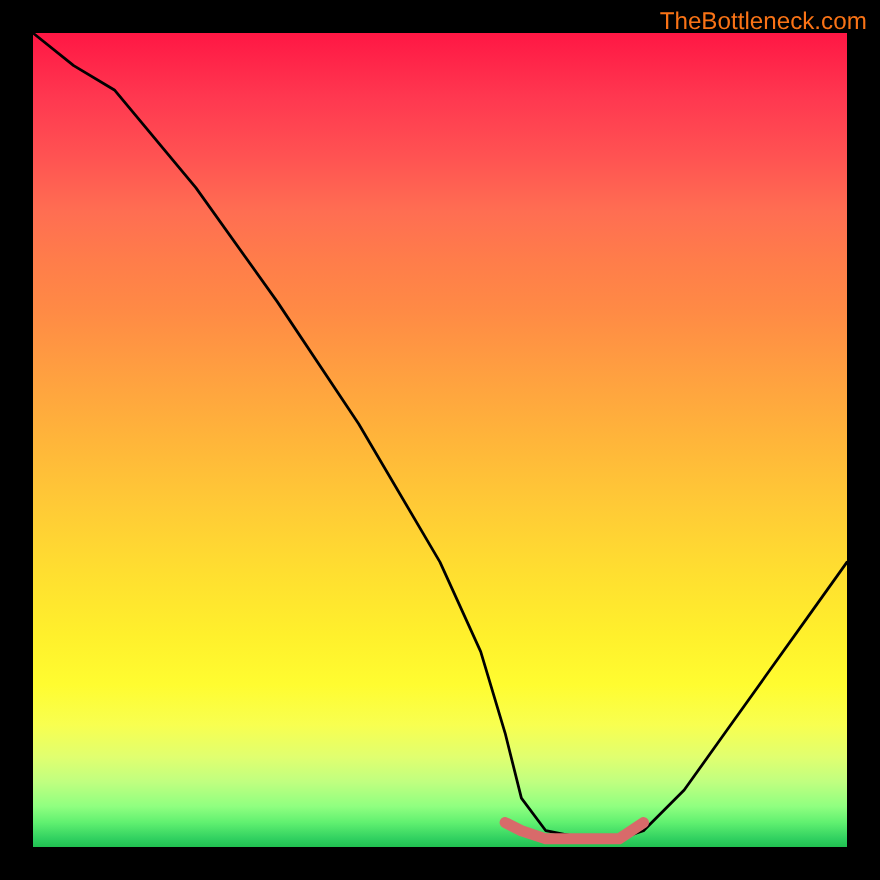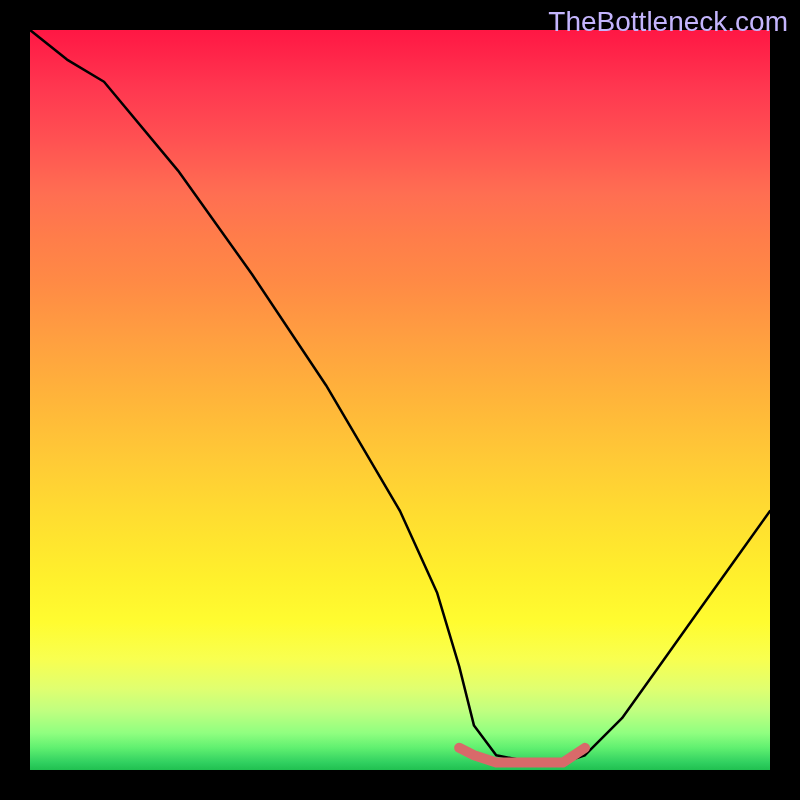--- a/index.html
+++ b/index.html
@@ -7,22 +7,22 @@
     width: 800px;
     height: 800px;
     background: #000;
     position: relative;
     font-family: Arial, sans-serif;
   }
   .watermark {
     position: absolute;
     top: 6px;
     right: 12px;
-    color: #c4b5fd;
-    font-size: 28px;
+    color: #f97316;
+    font-size: 22px;
     font-weight: 500;
     z-index: 10;
   }
   .plot-area {
     position: absolute;
     left: 30px;
     top: 30px;
     width: 740px;
     height: 740px;
     background: linear-gradient(to bottom,

